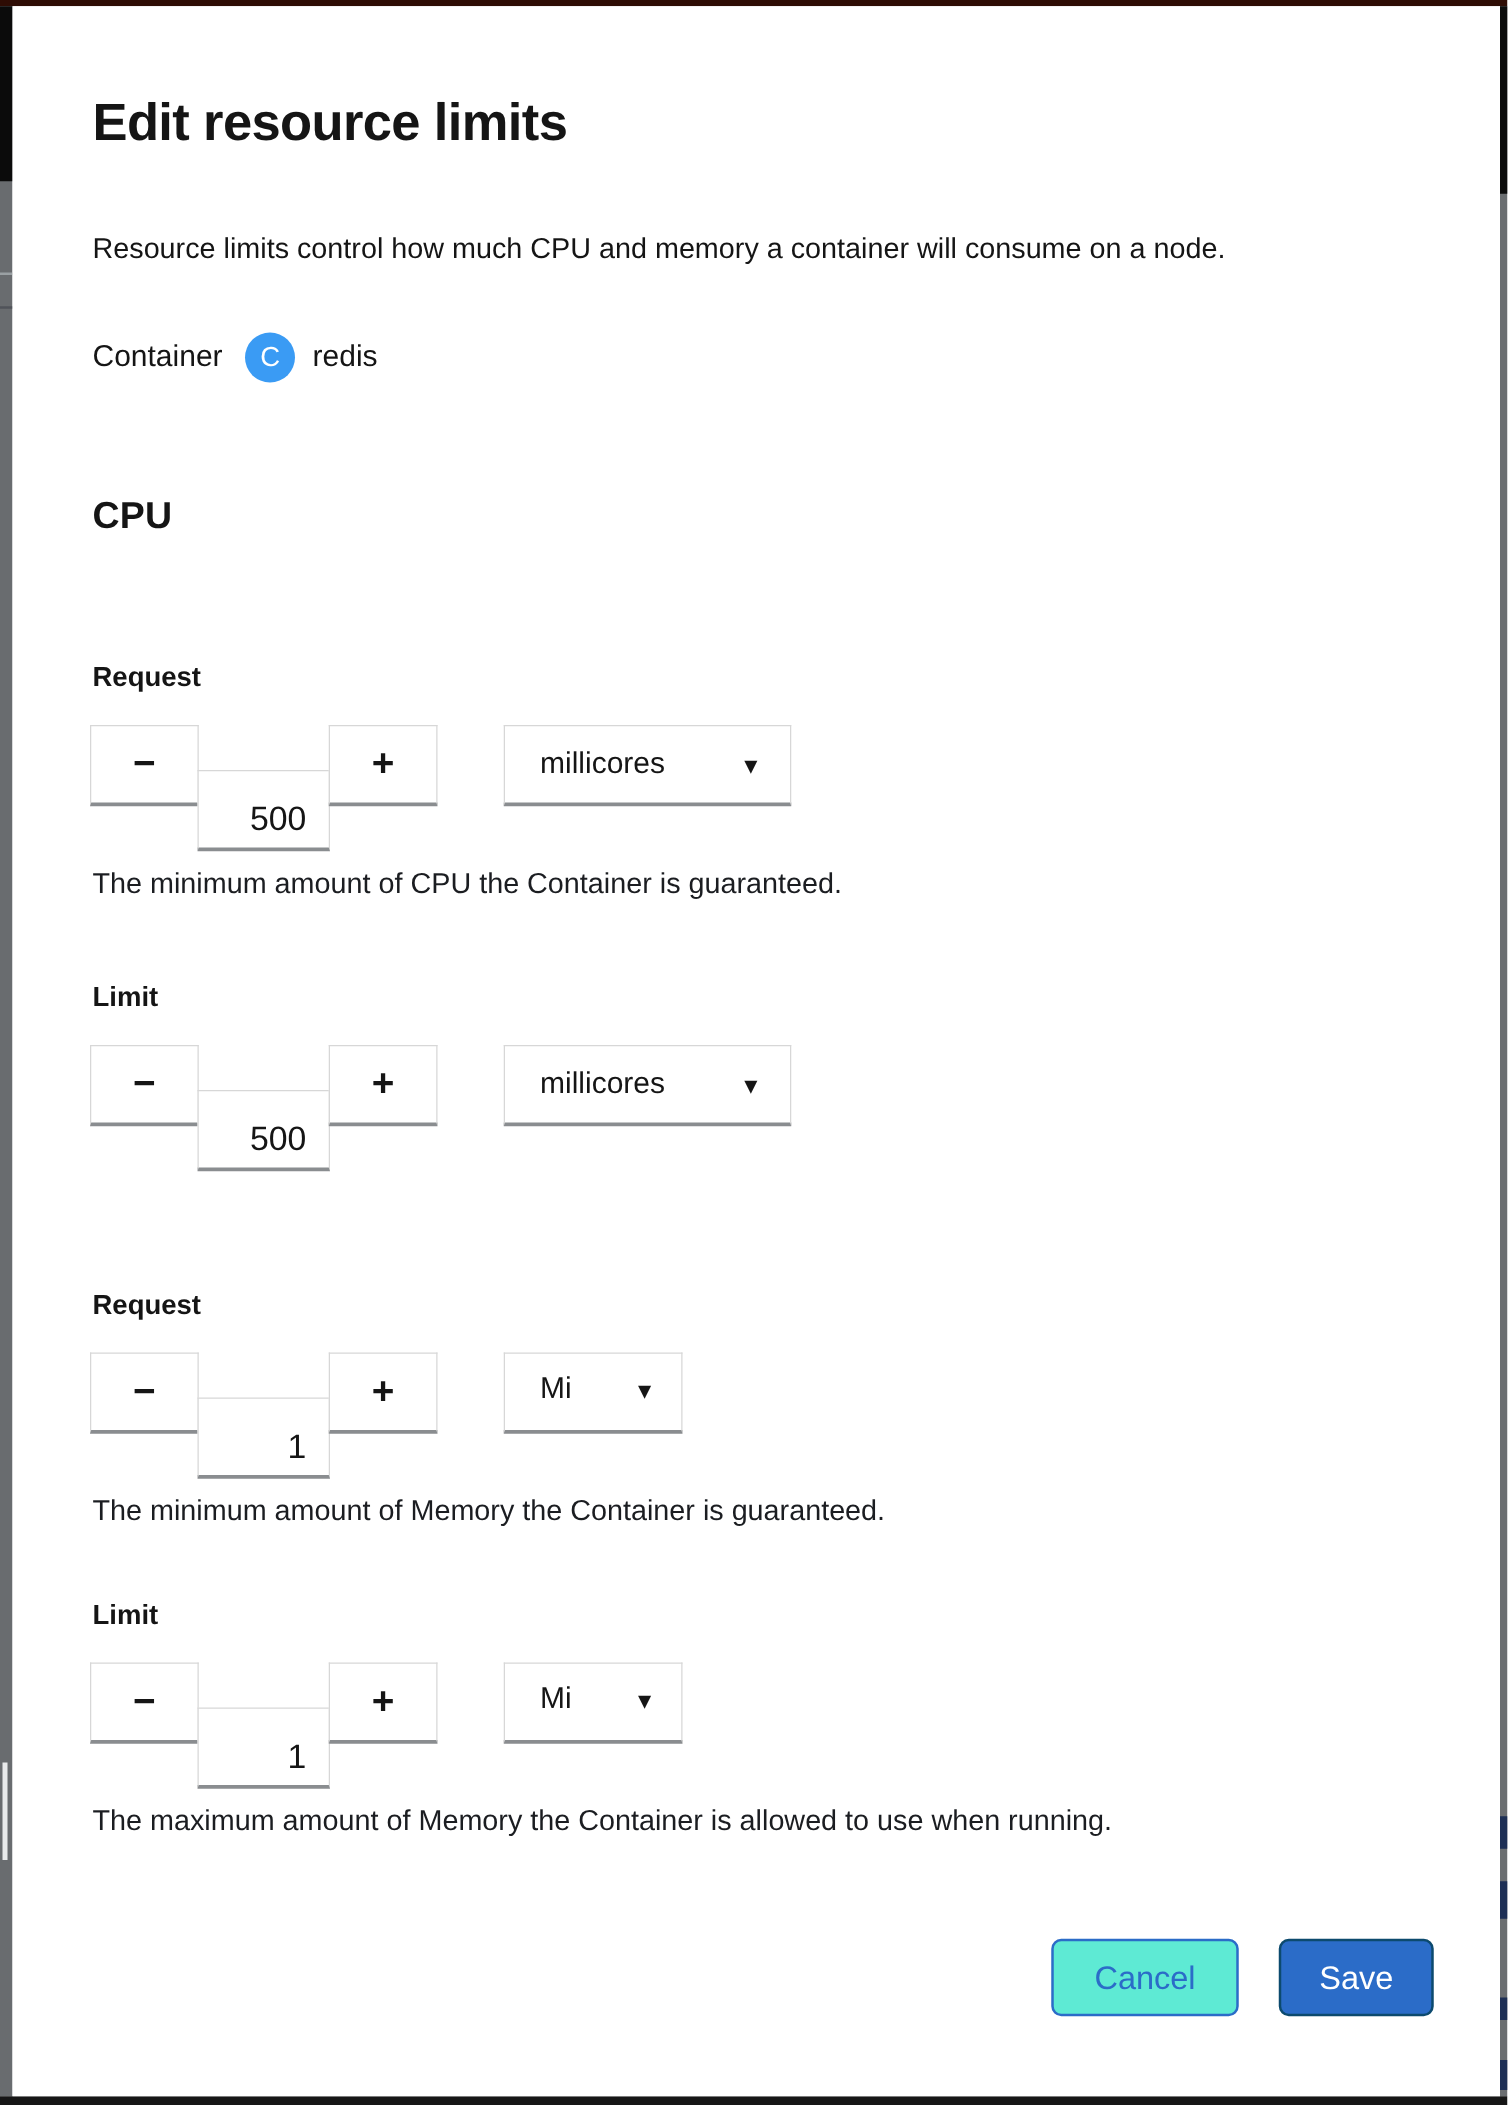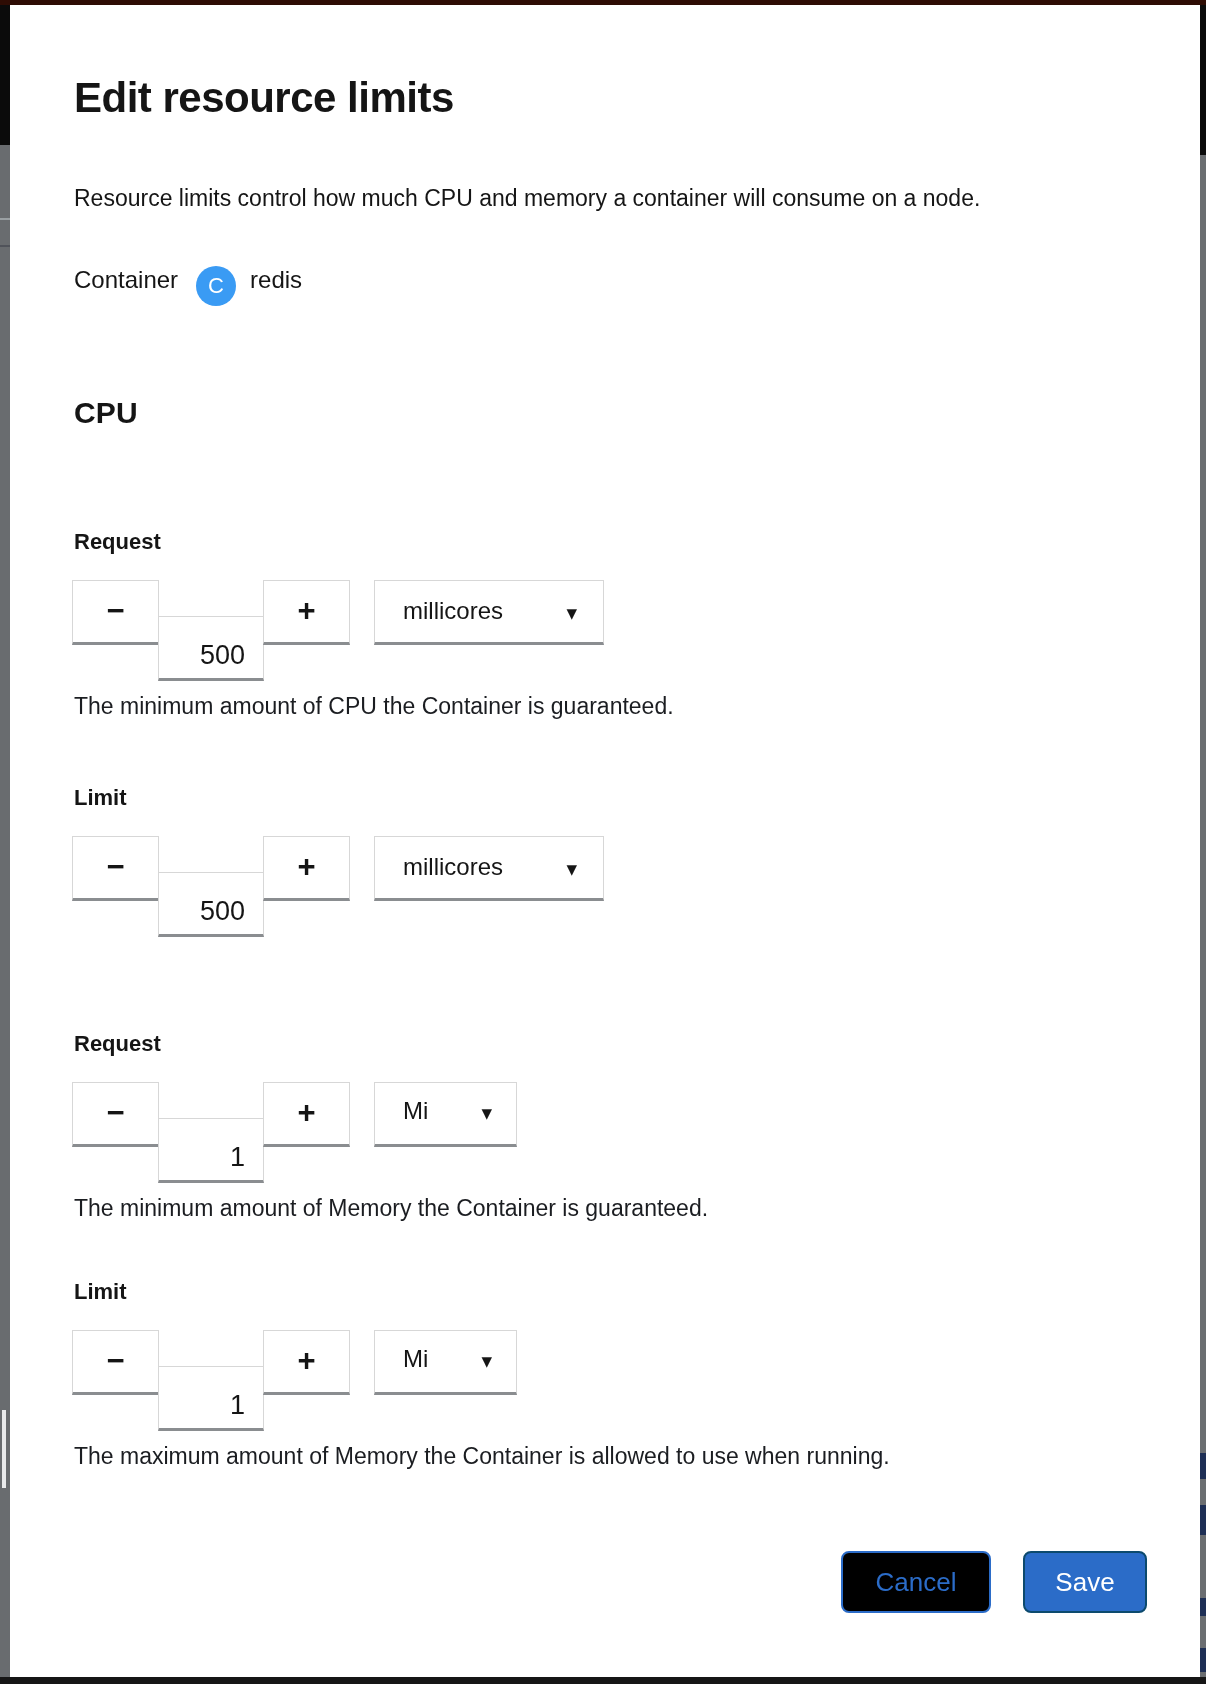--- a/index.html
+++ b/index.html
@@ -21,21 +21,21 @@
   .bottom-strip{left:0;top:1677px;width:1206px;height:7px;background:#161616;}
 
   
   .modal{
     position:absolute;left:10px;top:5px;width:1190px;height:1672px;
     background:#ffffff;box-sizing:border-box;padding:71px 60px 0 62px;
   }
   .modal-title{font-size:42px;font-weight:700;line-height:1.05;margin:0 0 0 2px;letter-spacing:-0.5px;}
   .modal-desc{font-size:23px;line-height:1.3;margin:64px 0 0 2px;max-width:1010px;}
 
-  .container-row{display:flex;margin:52px 0 0 2px;}
+  .container-row{display:flex;align-items:center;margin:52px 0 0 2px;}
   .container-row .lbl{font-size:24px;}
   .badge{
     width:40px;height:40px;border-radius:50%;background:#3a9bf4;color:#ffffff;
     display:flex;align-items:center;justify-content:center;
     font-size:22px;font-weight:400;margin:0 14px 0 18px;
   }
   .container-name{font-size:24px;}
 
   .section-heading{font-size:30px;font-weight:700;margin:0 0 0 2px;letter-spacing:0.2px;}
   .cpu-heading{margin-top:90px;}
@@ -57,38 +57,38 @@
     width:87px;display:flex;align-items:center;justify-content:center;
     font-size:31px;font-weight:700;color:#151515;cursor:pointer;padding:0;
     font-family:"Liberation Sans", sans-serif;
   }
   .spin-btn + .num-cell, .num-cell + .spin-btn{margin-left:-1px;}
   .num-cell{
     width:106px;font-size:27px;color:#151515;text-align:right;
     padding:16px 18px 0 6px;outline:none;margin-top:36px;
   }
   .unit-select{
-    margin-left:24px;display:flex;align-items:center;cursor:pointer;gap:20px;
+    margin-left:53px;display:flex;align-items:center;cursor:pointer;gap:20px;
   }
   .unit-wide{width:230px;padding:0 26px 0 28px;}
   .unit-narrow{width:143px;padding:0 24px 4px 28px;}
   .unit-text{font-size:24px;flex:1;}
   .caret{font-size:21px;line-height:1;color:#151515;margin-top:3px;}
   .help-text{font-size:23px;line-height:1.3;margin:11px 0 0 2px;color:#1b1d21;}
 
   .actions{
     position:absolute;left:0;top:1546px;width:1190px;
     display:flex;justify-content:flex-end;padding-right:53px;box-sizing:border-box;gap:32px;
   }
   .btn{
     height:62px;border-radius:8px;font-size:26px;cursor:pointer;
     display:flex;align-items:center;justify-content:center;
     font-family:"Liberation Sans", sans-serif;
   }
-  .btn-cancel{width:150px;background:#000000;border:2px solid #2b6cc8;color:#2b6cc8;}
+  .btn-cancel{width:150px;background:#5eead4;border:2px solid #2b6cc8;color:#2b6cc8;}
   .btn-save{width:124px;background:#2b6cc8;border:2px solid #0c4a6e;color:#ffffff;}
 </style>
 </head>
 <body>
 
 <div class="strip top-strip"></div>
 <div class="strip left-strip">
   <div class="black"></div>
   <div class="line1"></div>
   <div class="line2"></div>

